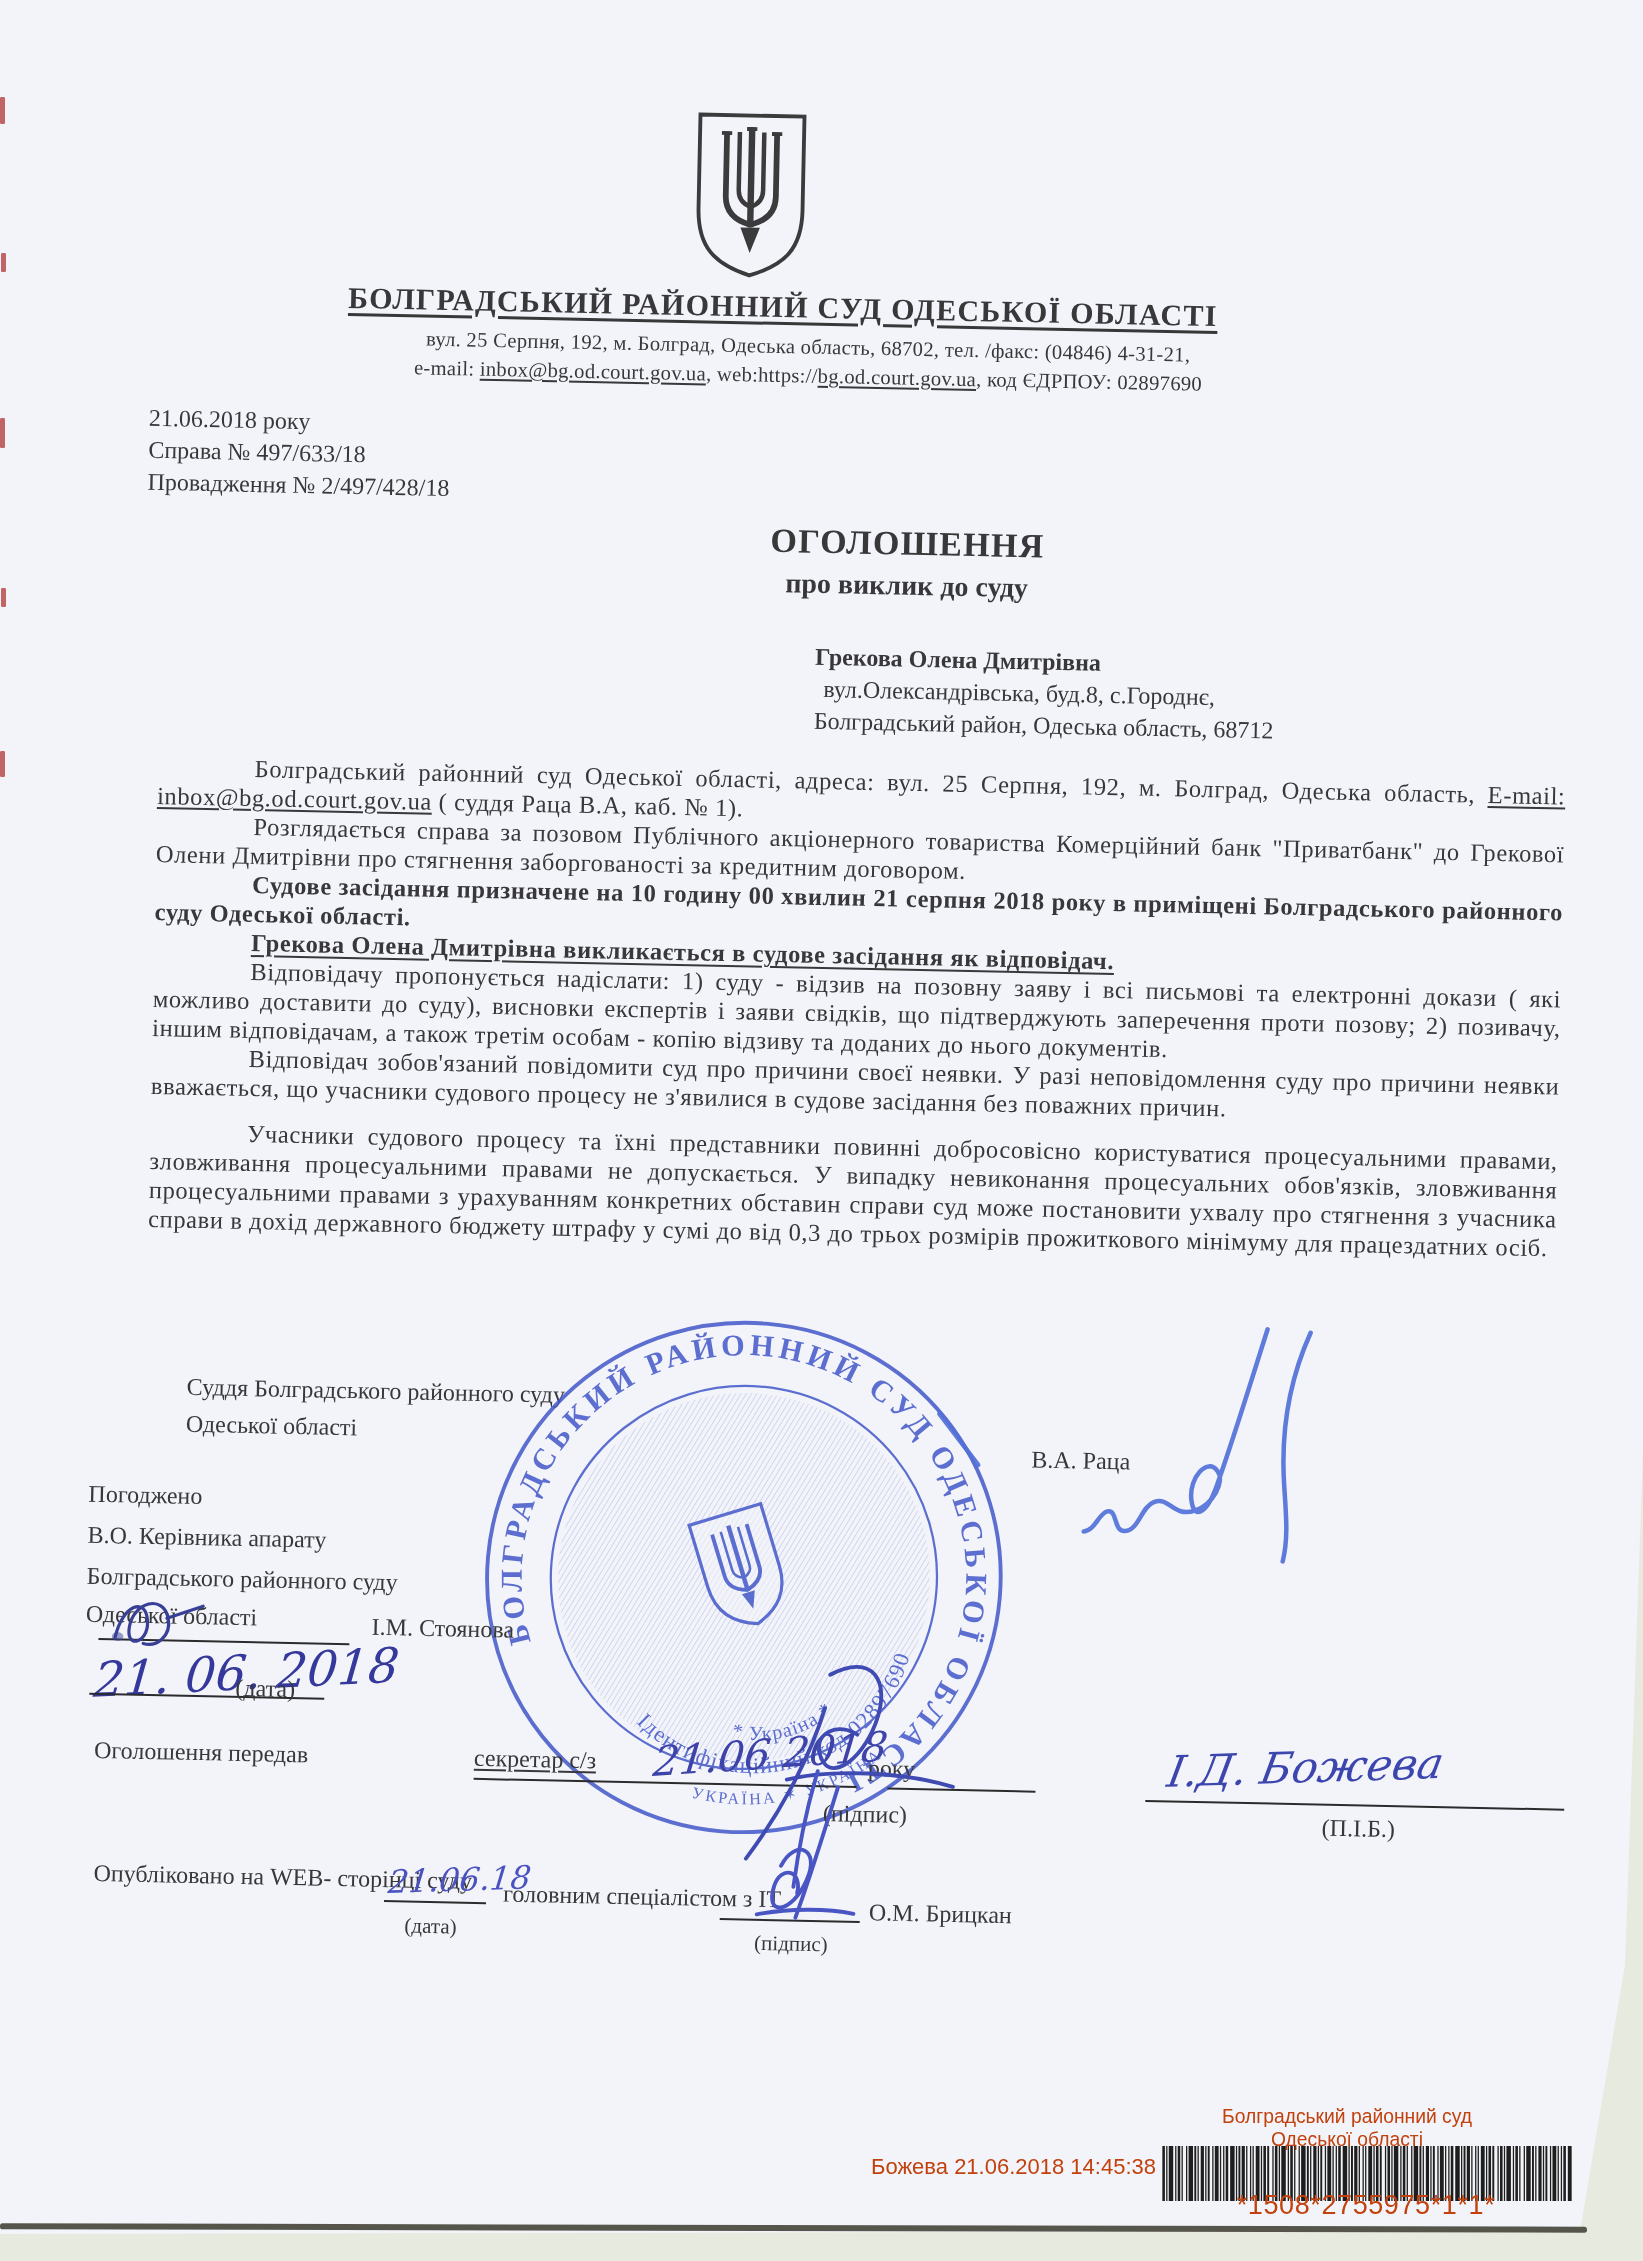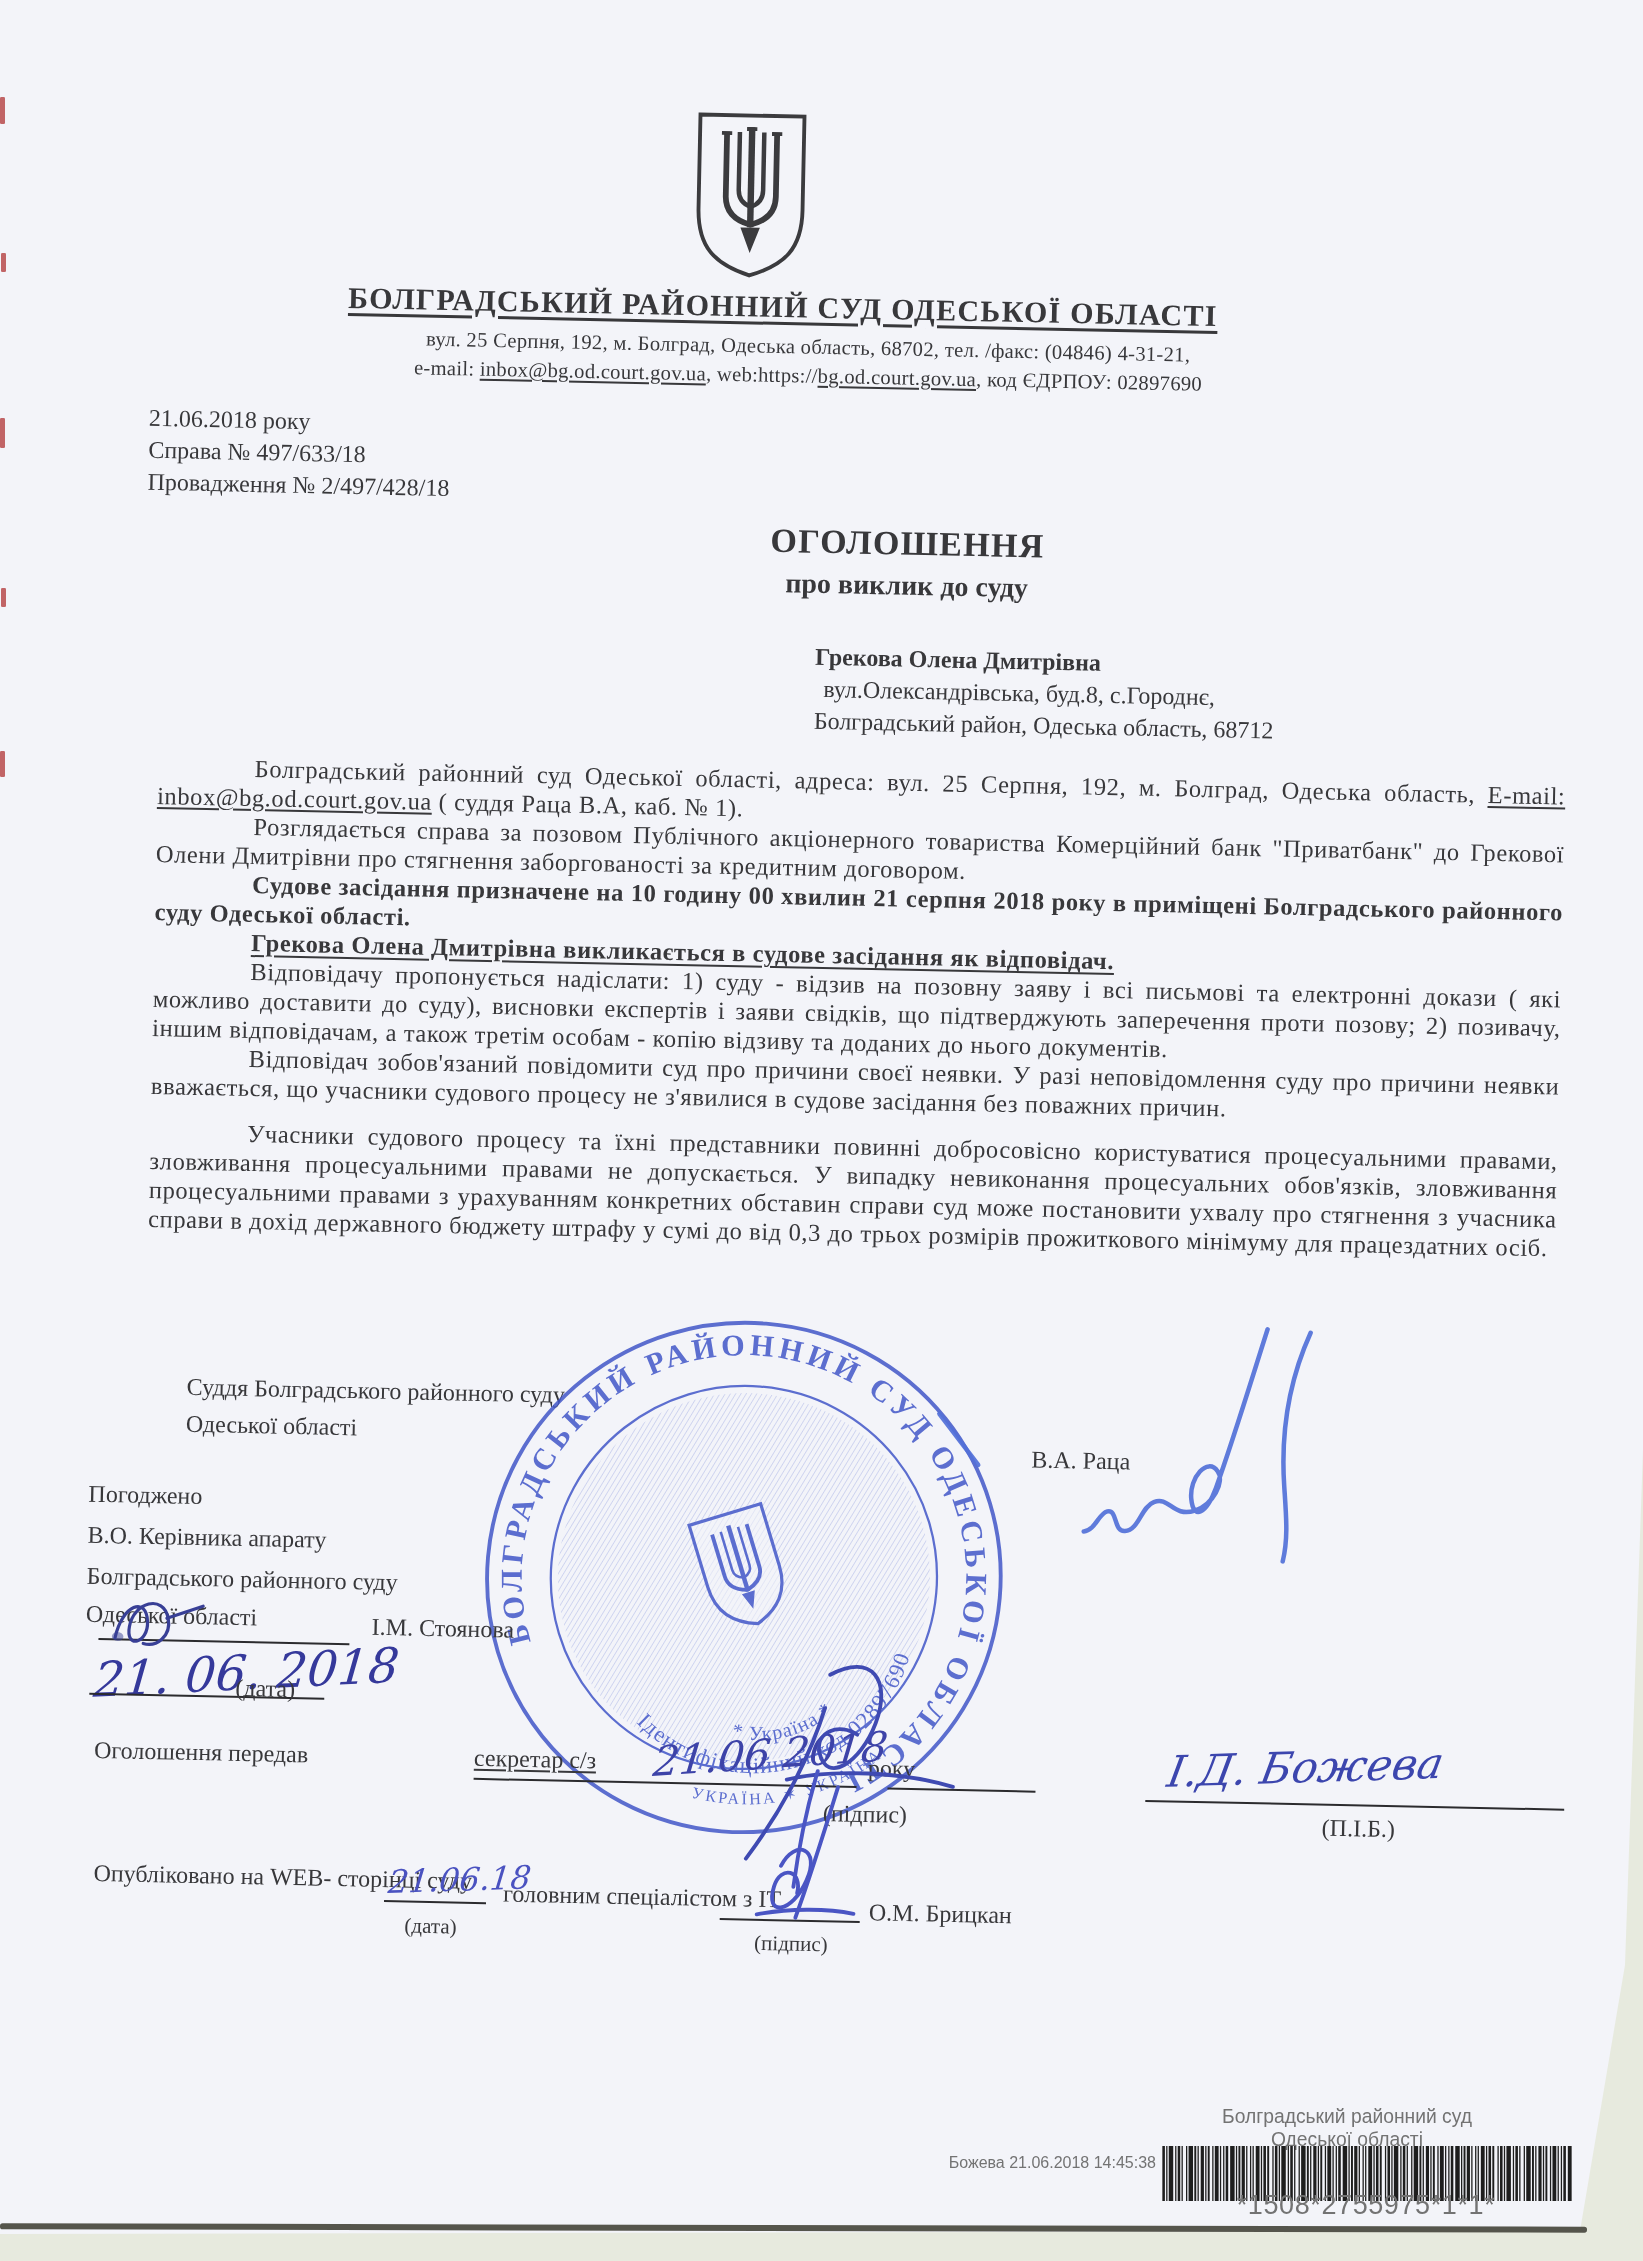--- a/index.html
+++ b/index.html
@@ -29,21 +29,21 @@
   .body-text p.sp{margin-top:17px;}
   .b{font-weight:bold;}
   .bu{font-weight:bold;text-decoration:underline;text-decoration-thickness:1.9px;text-underline-offset:3.9px;}
 
   .lab{font-size:24px;}
   .small-lab{font-size:21px;}
   .sigline{position:absolute;height:1.9px;background:#2b2b2e;}
   .hand{position:absolute;color:#35399b;font-style:italic;font-family:"DejaVu Serif",serif;}
   .ink{stroke-linecap:round;stroke-linejoin:round;fill:none;}
 
-  .footer-sans{font-family:"Liberation Sans", sans-serif;color:#737373;}
+  .footer-sans{font-family:"Liberation Sans", sans-serif;color:#c2410c;}
   .artifact{position:absolute;width:4.5px;background:#b03434;opacity:.75;border-radius:1.3px;}
 </style>
 </head>
 <body>
 
 <div class="page">
   <div class="paper"></div>
 
   <div class="artifact" style="left:0;top:97px;height:27px;"></div>
   <div class="artifact" style="left:1.3px;top:253px;height:19.3px;"></div>
@@ -200,21 +200,21 @@
         <path d="M96,156 c22,-44 62,-28 40,22 c-22,52 -64,58 -50,10 c10,-34 44,-26 36,10"></path>
         <path d="M60,232 c48,-10 108,-12 150,-4"></path>
         <path d="M150,8 c-14,50 -26,110 -34,180"></path>
       </g>
     </svg>
 
   </div>
 
   <div class="abs footer-sans ctr" style="left:1218px;top:2106px;width:258px;font-size:19.3px;">Болградський районний суд</div>
   <div class="abs footer-sans ctr" style="left:1218px;top:2129px;width:258px;font-size:19.3px;">Одеської області</div>
-  <div class="abs footer-sans" style="left:802px;top:2154px;width:354px;text-align:right;font-size:16px;">Божева 21.06.2018 14:45:38</div>
+  <div class="abs footer-sans" style="left:802px;top:2154px;width:354px;text-align:right;font-size:22px;">Божева 21.06.2018 14:45:38</div>
 
   <svg class="abs" style="position:absolute;left:1161px;top:2146px;" width="412" height="55" viewBox="0 0 640 86">
     <line x1="0" y1="43" x2="640" y2="43" stroke="#1e1e1e" stroke-width="86" stroke-dasharray="4 2 2 2 7 3 2 2 4 2 2 5 2 2 7 2 3 2 2 3 5 2 2 2 3 4 2 2 6 2 2 3 2 2 4 3 7 2 2 2 3 2 5 2 2 4 2 2 2 3 6 2 2 2 4 2 3 5 2 2"></line>
   </svg>
   <div class="abs footer-sans" style="left:1160px;top:2190px;width:412px;text-align:center;font-size:27px;letter-spacing:0.6px;">*1508*2755975*1*1*</div>
 
   <div class="paper-edge"></div>
 </div>
 
 

